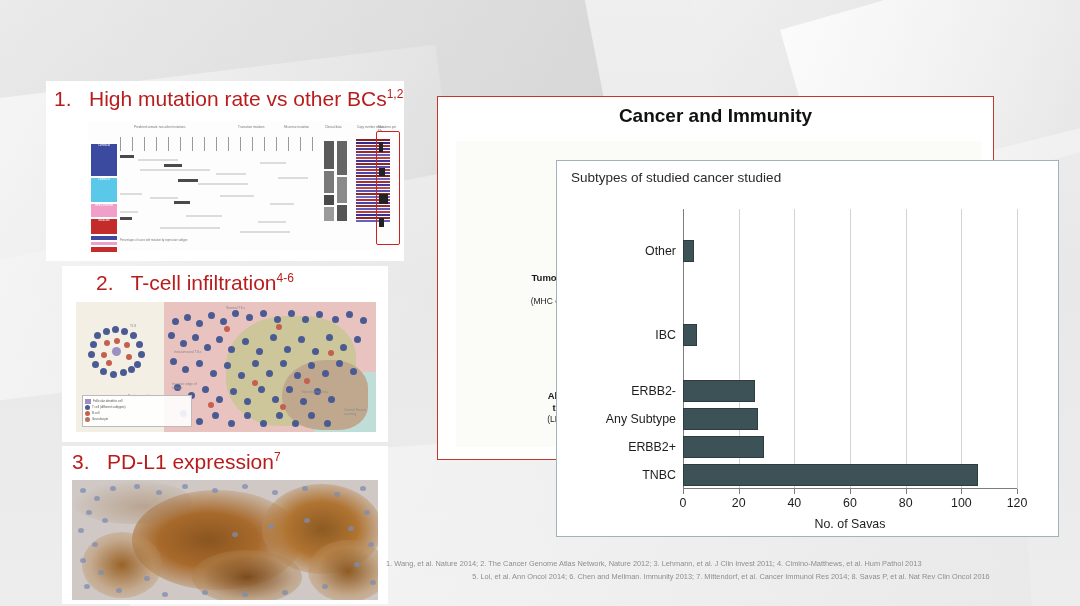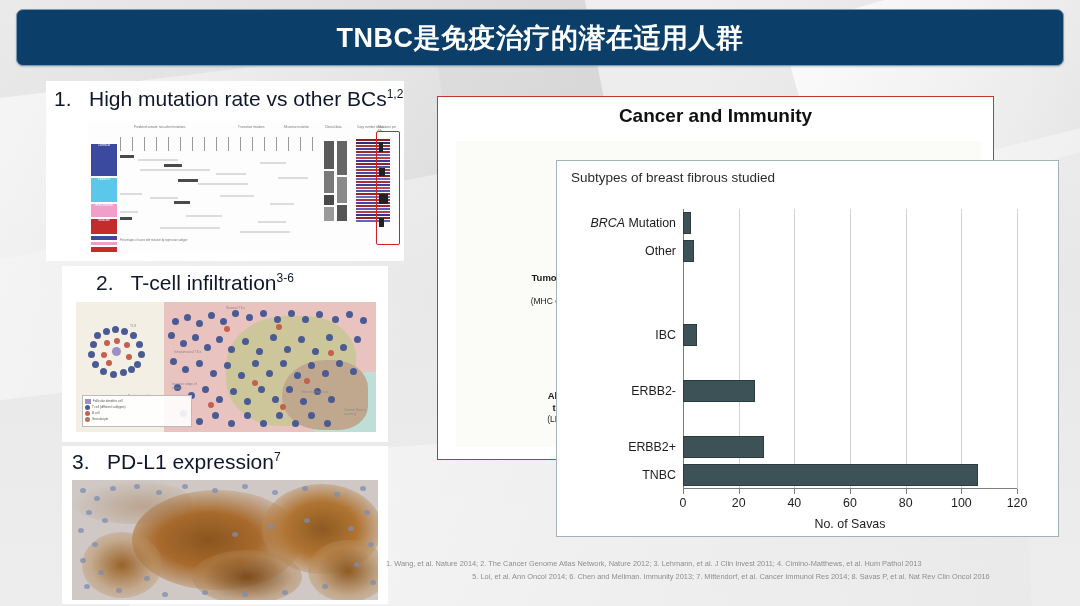--- a/index.html
+++ b/index.html
@@ -80,21 +80,21 @@
   }
 
   
   .left-card {
     position: absolute;
     background: #ffffff;
     box-sizing: border-box;
   }
   .left-heading {
     font-size: 21px;
-    color: #0f172a;
+    color: #b91c1c;
     font-family: "Liberation Sans", sans-serif;
     white-space: nowrap;
   }
   .left-heading sup { font-size: 12px; }
   .num { display: inline-block; }
 
   
   #card1 { left: 46px; top: 81px; width: 358px; height: 180px; }
   #card1-title { position: absolute; left: 8px; top: 6px; }
 
@@ -296,23 +296,20 @@
 
 <div id="slide">
 
   <div class="bg-base"></div>
   <div class="bg-band bg-b1"></div>
   <div class="bg-band bg-b2"></div>
   <div class="bg-band bg-b3"></div>
   <div class="bg-band bg-b4"></div>
   <div class="bg-band bg-b5"></div>
 
-  <div id="title-bar">
-    <div id="title-text">TNBC是免疫治疗的潜在适用人群</div>
-  </div>
 
   <div class="left-card" id="card1">
     <div class="left-heading" id="card1-title">
       <span class="num">1.</span>
       &nbsp;
       <span>High mutation rate vs other BCs</span><sup>1,2</sup>
     </div>
 
     <div id="heatmap">
       <div class="hm-toprow">Predicted somatic non-silent mutations</div>
@@ -424,21 +421,21 @@
       </div>
 
       <div class="hm-bottomnums">Percentages of cases with mutation by expression subtype</div>
     </div>
   </div>
 
   <div class="left-card" id="card2">
     <div class="left-heading" id="card2-title">
       <span class="num">2.</span>
       &nbsp;
-      <span>T-cell infiltration</span><sup>3-6</sup>
+      <span>T-cell infiltration</span><sup>4-6</sup>
     </div>
 
     <div id="tcell-fig">
       <div class="tc-pink"></div>
       <div class="tc-teal"></div>
       <div class="tc-tan"></div>
       <div class="tc-brown"></div>
 
       <div class="dot dot-b" style="left:18px;top:30px;width:7px;height:7px"></div>
       <div class="dot dot-b" style="left:27px;top:26px;width:7px;height:7px"></div>
@@ -642,48 +639,48 @@
 
       <div class="ci-label" id="ci-lab3">
         <div>Abse</div>
       </div>
 
       <div class="ci-label" id="ci-lab-e">E</div>
     </div>
   </div>
 
   <div id="chart-card">
-    <div id="chart-title">Subtypes of breast fibrous studied</div>
+    <div id="chart-title">Subtypes of studied cancer studied</div>
 
     <div id="plot-area">
       <div id="plot-frame">
           <div class="gridline" style="left: 55.6667px;"></div>
           <div class="gridline" style="left: 111.333px;"></div>
           <div class="gridline" style="left: 167px;"></div>
           <div class="gridline" style="left: 222.667px;"></div>
           <div class="gridline" style="left: 278.333px;"></div>
           <div class="gridline" style="left: 334px;"></div>
         </div>
       <div id="axis-vline"></div>
       <div id="axis-line"></div>
-    <div class="bar-row" style="top: 3.25px; width: 334px;">
-          <div class="cat-label"><em>BRCA</em> Mutation</div>
-          <div class="bar" style="width: 8.35px;"></div>
-        </div>
         <div class="bar-row" style="top: 31.25px; width: 334px;">
           <div class="cat-label">Other</div>
           <div class="bar" style="width: 11.1333px;"></div>
         </div>
         <div class="bar-row" style="top: 115.25px; width: 334px;">
           <div class="cat-label">IBC</div>
           <div class="bar" style="width: 13.9167px;"></div>
         </div>
         <div class="bar-row" style="top: 171.25px; width: 334px;">
           <div class="cat-label">ERBB2-</div>
           <div class="bar" style="width: 72.3667px;"></div>
+        </div>
+        <div class="bar-row" style="top: 199.25px; width: 334px;">
+          <div class="cat-label">Any Subtype</div>
+          <div class="bar" style="width: 75.15px;"></div>
         </div>
         <div class="bar-row" style="top: 227.25px; width: 334px;">
           <div class="cat-label">ERBB2+</div>
           <div class="bar" style="width: 80.7167px;"></div>
         </div>
         <div class="bar-row" style="top: 255.25px; width: 334px;">
           <div class="cat-label">TNBC</div>
           <div class="bar" style="width: 295.033px;"></div>
         </div>
         <div class="xtick" style="left: 0px; top: 280px;"></div>

